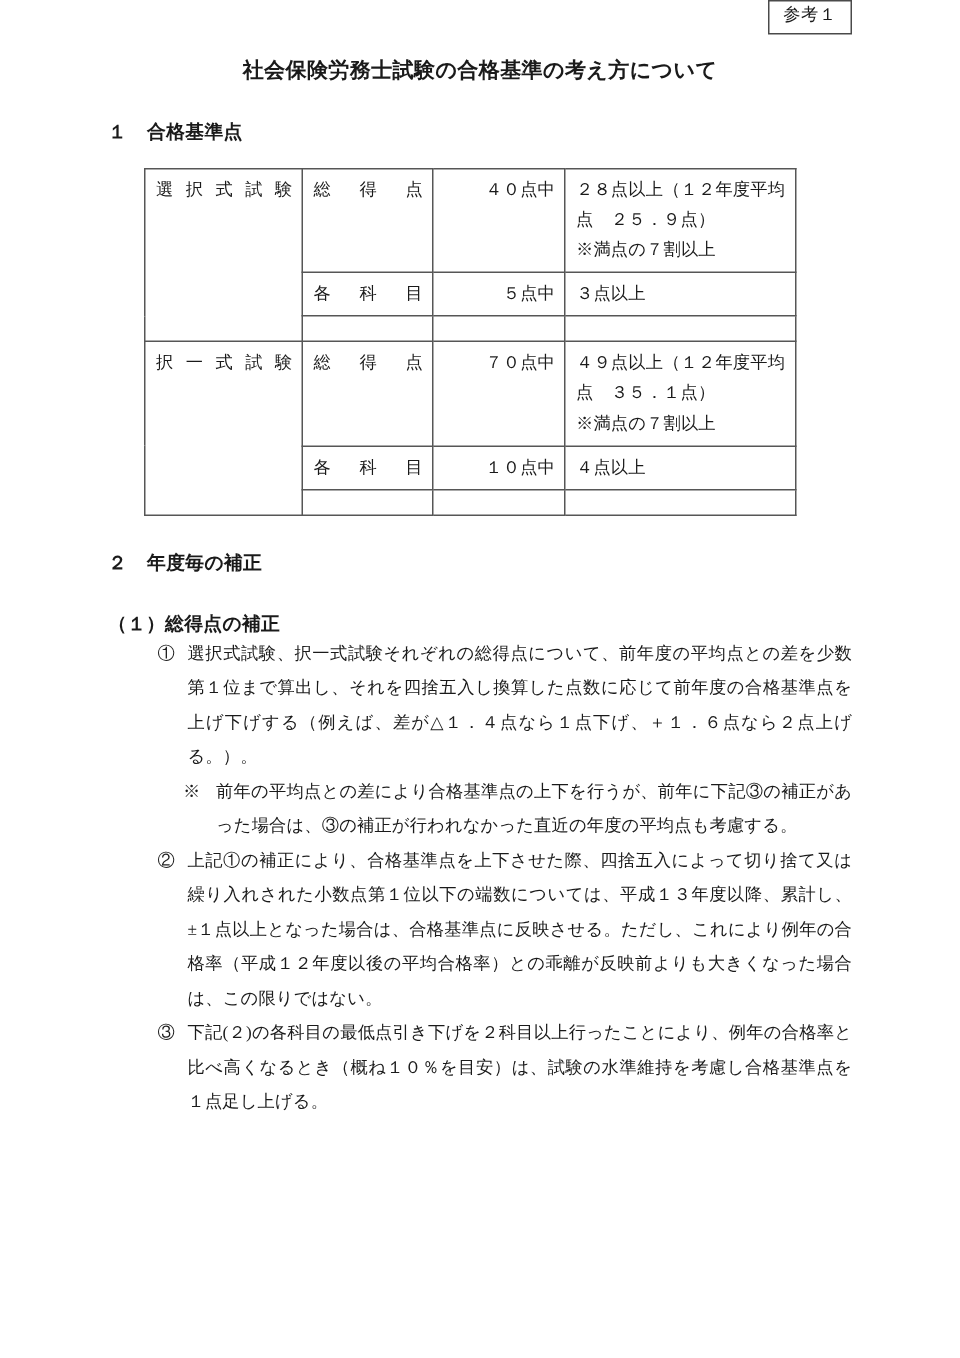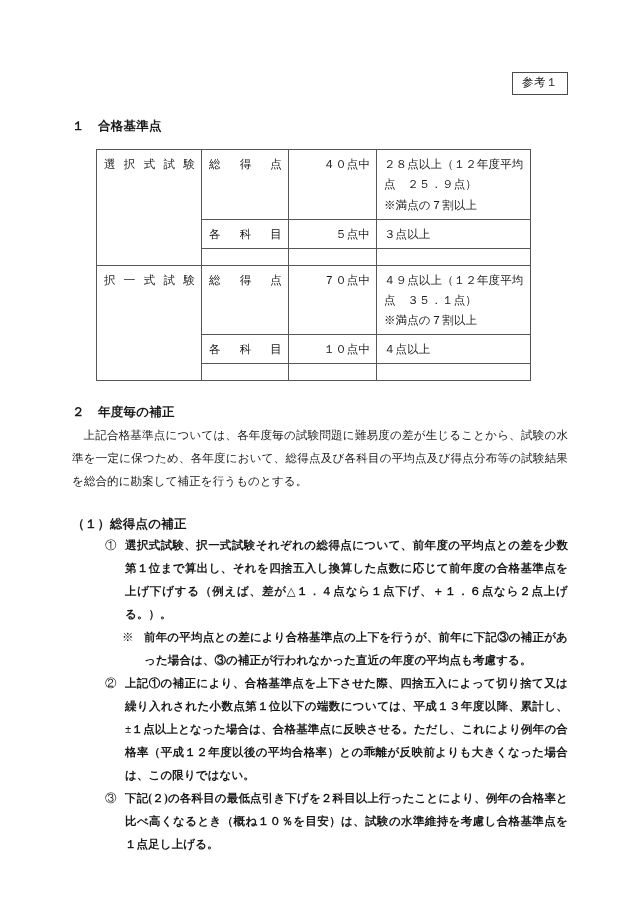--- a/index.html
+++ b/index.html
@@ -22,21 +22,20 @@
     box-sizing: border-box;
     padding: 0 72px;
     background: #fff;
     overflow: hidden;
   }
 
   
   .ref-badge-row {
     display: flex;
     justify-content: flex-end;
-    padding-top: 72px;
   }
   .ref-badge {
     border: 1px solid #4a4a4a;
     font-size: 11.5px;
     line-height: 1;
     padding: 4px 9px 5px 9px;
     letter-spacing: 0.04em;
     white-space: nowrap;
   }
 
@@ -91,21 +90,20 @@
     margin-top: 0;
   }
   .item .marker {
     flex: 0 0 20px;
     width: 20px;
   }
   .item .item-body {
     flex: 1 1 auto;
     text-align: justify;
     text-justify: inter-ideograph;
-    font-weight: bold;
   }
   .item.lvl1 {
     padding-left: 33px;
   }
   .item.lvl2 {
     padding-left: 50px;
   }
   .item.lvl2 .marker {
     flex: 0 0 22px;
     width: 22px;
@@ -161,20 +159,21 @@
 </style>
 </head>
 <body>
 
 <div class="page">
 
   <div class="ref-badge-row">
     <div class="ref-badge">参考１</div>
   </div>
 
+  <h1 class="doc-title">社会保険労務士試験の合格基準の考え方について</h1>
 
   <div class="section">
     <div class="section-heading">
       <span class="sec-num">１</span>
       <span>合格基準点</span>
     </div>
   </div>
 
   <div class="table-wrap">
     <table class="criteria">
@@ -224,21 +223,20 @@
         </tr>
       </tbody>
     </table>
   </div>
 
   <div class="section">
     <div class="section-heading">
       <span class="sec-num">２</span>
       <span>年度毎の補正</span>
     </div>
-    <p class="para">上記合格基準点については、各年度毎の試験問題に難易度の差が生じることから、試験の水準を一定に保つため、各年度において、総得点及び各科目の平均点及び得点分布等の試験結果を総合的に勘案して補正を行うものとする。</p>
   </div>
 
   <div class="section">
     <div class="section-heading">
       <span class="sec-num paren">（１）</span>
       <span>総得点の補正</span>
     </div>
 
     <div class="item lvl1">
       <span class="marker">①</span>

